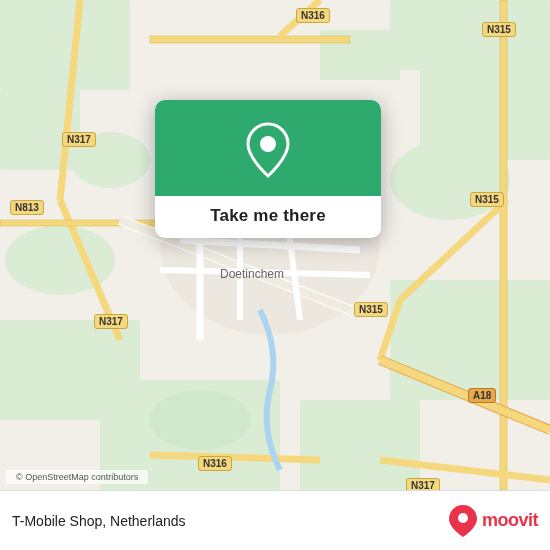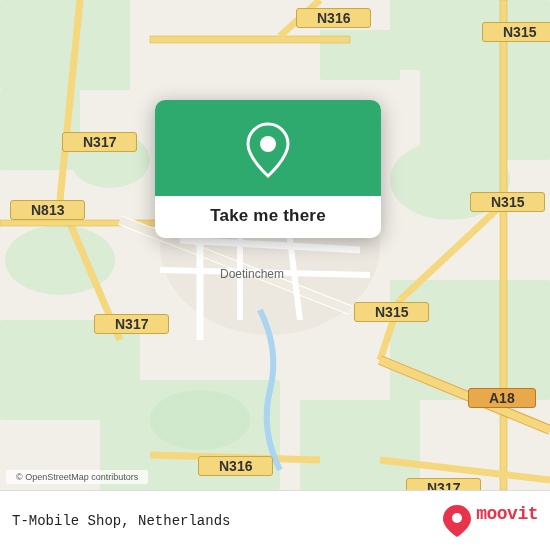--- a/index.html
+++ b/index.html
@@ -15,27 +15,27 @@
       position: relative;
       width: 550px;
       height: 490px;
       overflow: hidden;
       background: #e8e0d8;
     }
 
     
     .road-label {
       position: absolute;
-      font-size: 14px;
+      font-size: 10px;
       font-weight: bold;
       color: #333;
       background: #f5d77e;
       border: 1px solid #c8a840;
       border-radius: 3px;
-      padding: 1px 20px;
+      padding: 1px 4px;
       white-space: nowrap;
     }
 
     
     .popup-card {
       position: absolute;
       top: 100px;
       left: 155px;
       width: 226px;
       background: white;
@@ -80,31 +80,31 @@
     
     .bottom-bar {
       width: 550px;
       height: 60px;
       background: white;
       border-top: 1px solid #ddd;
       display: flex;
       align-items: center;
       padding: 0 12px;
       gap: 10px;
-      font-family: Liberation Mono, monospace;
     }
 
     .bottom-bar-text {
       font-size: 14px;
       color: #222;
       flex: 1;
     }
 
     .moovit-logo {
       display: flex;
+      align-items: center;
       gap: 4px;
     }
 
     .moovit-text {
       font-size: 18px;
       font-weight: bold;
       color: #e8334a;
       letter-spacing: -0.5px;
     }
 

